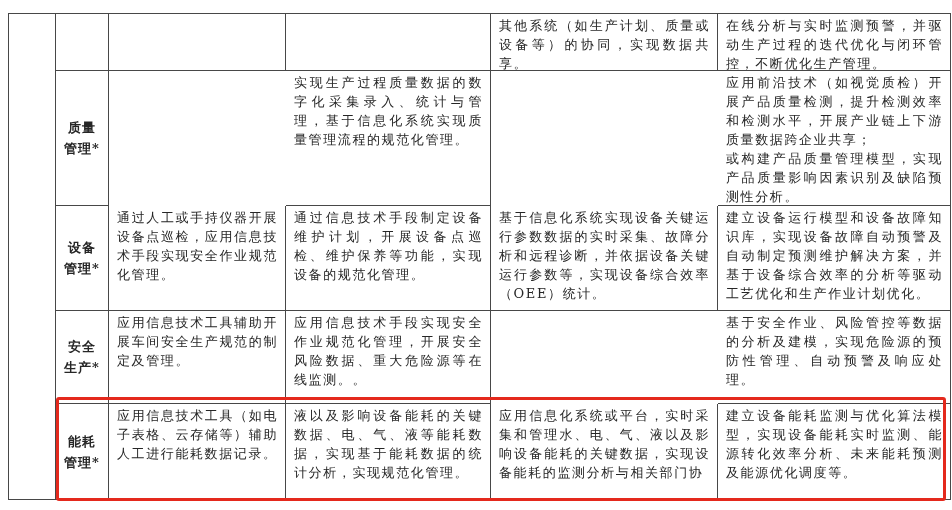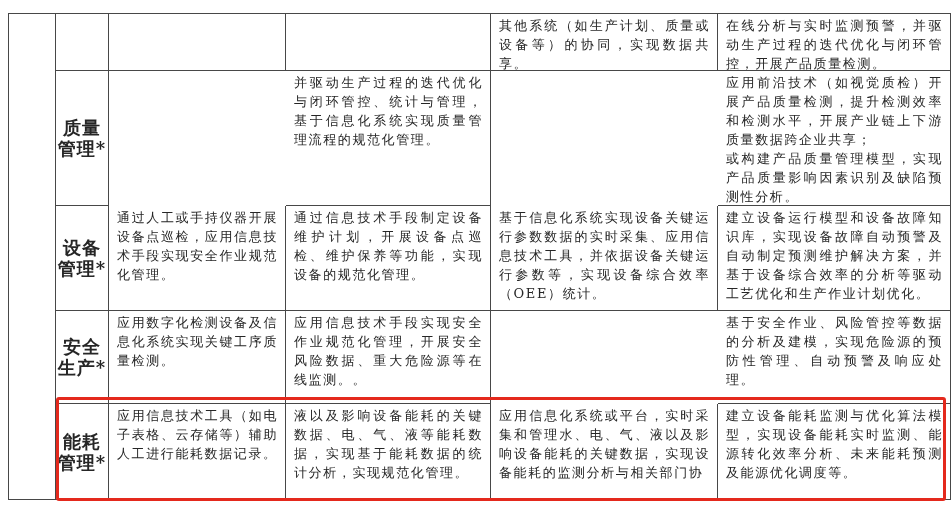--- a/index.html
+++ b/index.html
@@ -33,21 +33,21 @@
     border-bottom: 1px solid var(--table-border);
     overflow: hidden;
   }
   .side {
     grid-column: 1; grid-row: 1 / span 5;
   }
   .hdr {
     display: flex; align-items: center; justify-content: center;
     font-weight: bold; text-align: center;
     white-space: pre-line;
-    font-size: 18px; letter-spacing: 1px; line-height: 21px;
+    font-size: 13px; letter-spacing: 1px; line-height: 21px;
   }
   .txt {
     padding: 2px 7px 2px 8px;
     font-size: 13px; letter-spacing: 1.6px; line-height: 19px;
     text-align: justify;
     white-space: pre-line;
   }
   .highlight-box {
     position: absolute; left: 56px; top: 397px;
     width: 890px; height: 104px;
@@ -61,38 +61,38 @@
 <body>
 
 <div class="doc-table">
 
   <div class="cell side"></div>
 
   <div class="cell" style="grid-area:1/2"></div>
   <div class="cell" style="grid-area:1/3"></div>
   <div class="cell" style="grid-area:1/4"></div>
   <div class="cell txt" style="grid-area:1/5">其他系统（如生产计划、质量或设备等）的协同，实现数据共享。</div>
-  <div class="cell txt" style="grid-area:1/6">在线分析与实时监测预警，并驱动生产过程的迭代优化与闭环管控，开展产品质量检测。</div>
+  <div class="cell txt" style="grid-area:1/6">在线分析与实时监测预警，并驱动生产过程的迭代优化与闭环管控，不断优化生产管理。</div>
 
   <div class="cell hdr" style="grid-area:2/2">质量
 管理*</div>
-  <div class="cell txt" style="grid-area:2/4">并驱动生产过程的迭代优化与闭环管控、统计与管理，基于信息化系统实现质量管理流程的规范化管理。</div>
+  <div class="cell txt" style="grid-area:2/4">实现生产过程质量数据的数字化采集录入、统计与管理，基于信息化系统实现质量管理流程的规范化管理。</div>
   <div class="cell txt" style="grid-area:2/6">应用前沿技术（如视觉质检）开展产品质量检测，提升检测效率和检测水平，开展产业链上下游质量数据跨企业共享；
 或构建产品质量管理模型，实现产品质量影响因素识别及缺陷预测性分析。</div>
 
   <div class="cell hdr" style="grid-area:3/2">设备
 管理*</div>
   <div class="cell txt" style="grid-area:3/3">通过人工或手持仪器开展设备点巡检，应用信息技术手段实现安全作业规范化管理。</div>
   <div class="cell txt" style="grid-area:3/4">通过信息技术手段制定设备维护计划，开展设备点巡检、维护保养等功能，实现设备的规范化管理。</div>
-  <div class="cell txt" style="grid-area:3/5">基于信息化系统实现设备关键运行参数数据的实时采集、应用信息技术工具，并依据设备关键运行参数等，实现设备综合效率（OEE）统计。</div>
+  <div class="cell txt" style="grid-area:3/5">基于信息化系统实现设备关键运行参数数据的实时采集、故障分析和远程诊断，并依据设备关键运行参数等，实现设备综合效率（OEE）统计。</div>
   <div class="cell txt" style="grid-area:3/6">建立设备运行模型和设备故障知识库，实现设备故障自动预警及自动制定预测维护解决方案，并基于设备综合效率的分析等驱动工艺优化和生产作业计划优化。</div>
 
   <div class="cell hdr" style="grid-area:4/2">安全
 生产*</div>
-  <div class="cell txt" style="grid-area:4/3">应用数字化检测设备及信息化系统实现关键工序质量检测。</div>
+  <div class="cell txt" style="grid-area:4/3">应用信息技术工具辅助开展车间安全生产规范的制定及管理。</div>
   <div class="cell txt" style="grid-area:4/4">应用信息技术手段实现安全作业规范化管理，开展安全风险数据、重大危险源等在线监测。。</div>
   <div class="cell txt" style="grid-area:4/6">基于安全作业、风险管控等数据的分析及建模，实现危险源的预防性管理、自动预警及响应处理。</div>
 
   <div class="cell hdr" style="grid-area:5/2">能耗
 管理*</div>
   <div class="cell txt" style="grid-area:5/3">应用信息技术工具（如电子表格、云存储等）辅助人工进行能耗数据记录。</div>
   <div class="cell txt" style="grid-area:5/4">液以及影响设备能耗的关键数据、电、气、液等能耗数据，实现基于能耗数据的统计分析，实现规范化管理。</div>
   <div class="cell txt" style="grid-area:5/5">应用信息化系统或平台，实时采集和管理水、电、气、液以及影响设备能耗的关键数据，实现设备能耗的监测分析与相关部门协</div>
   <div class="cell txt" style="grid-area:5/6">建立设备能耗监测与优化算法模型，实现设备能耗实时监测、能源转化效率分析、未来能耗预测及能源优化调度等。</div>
 

